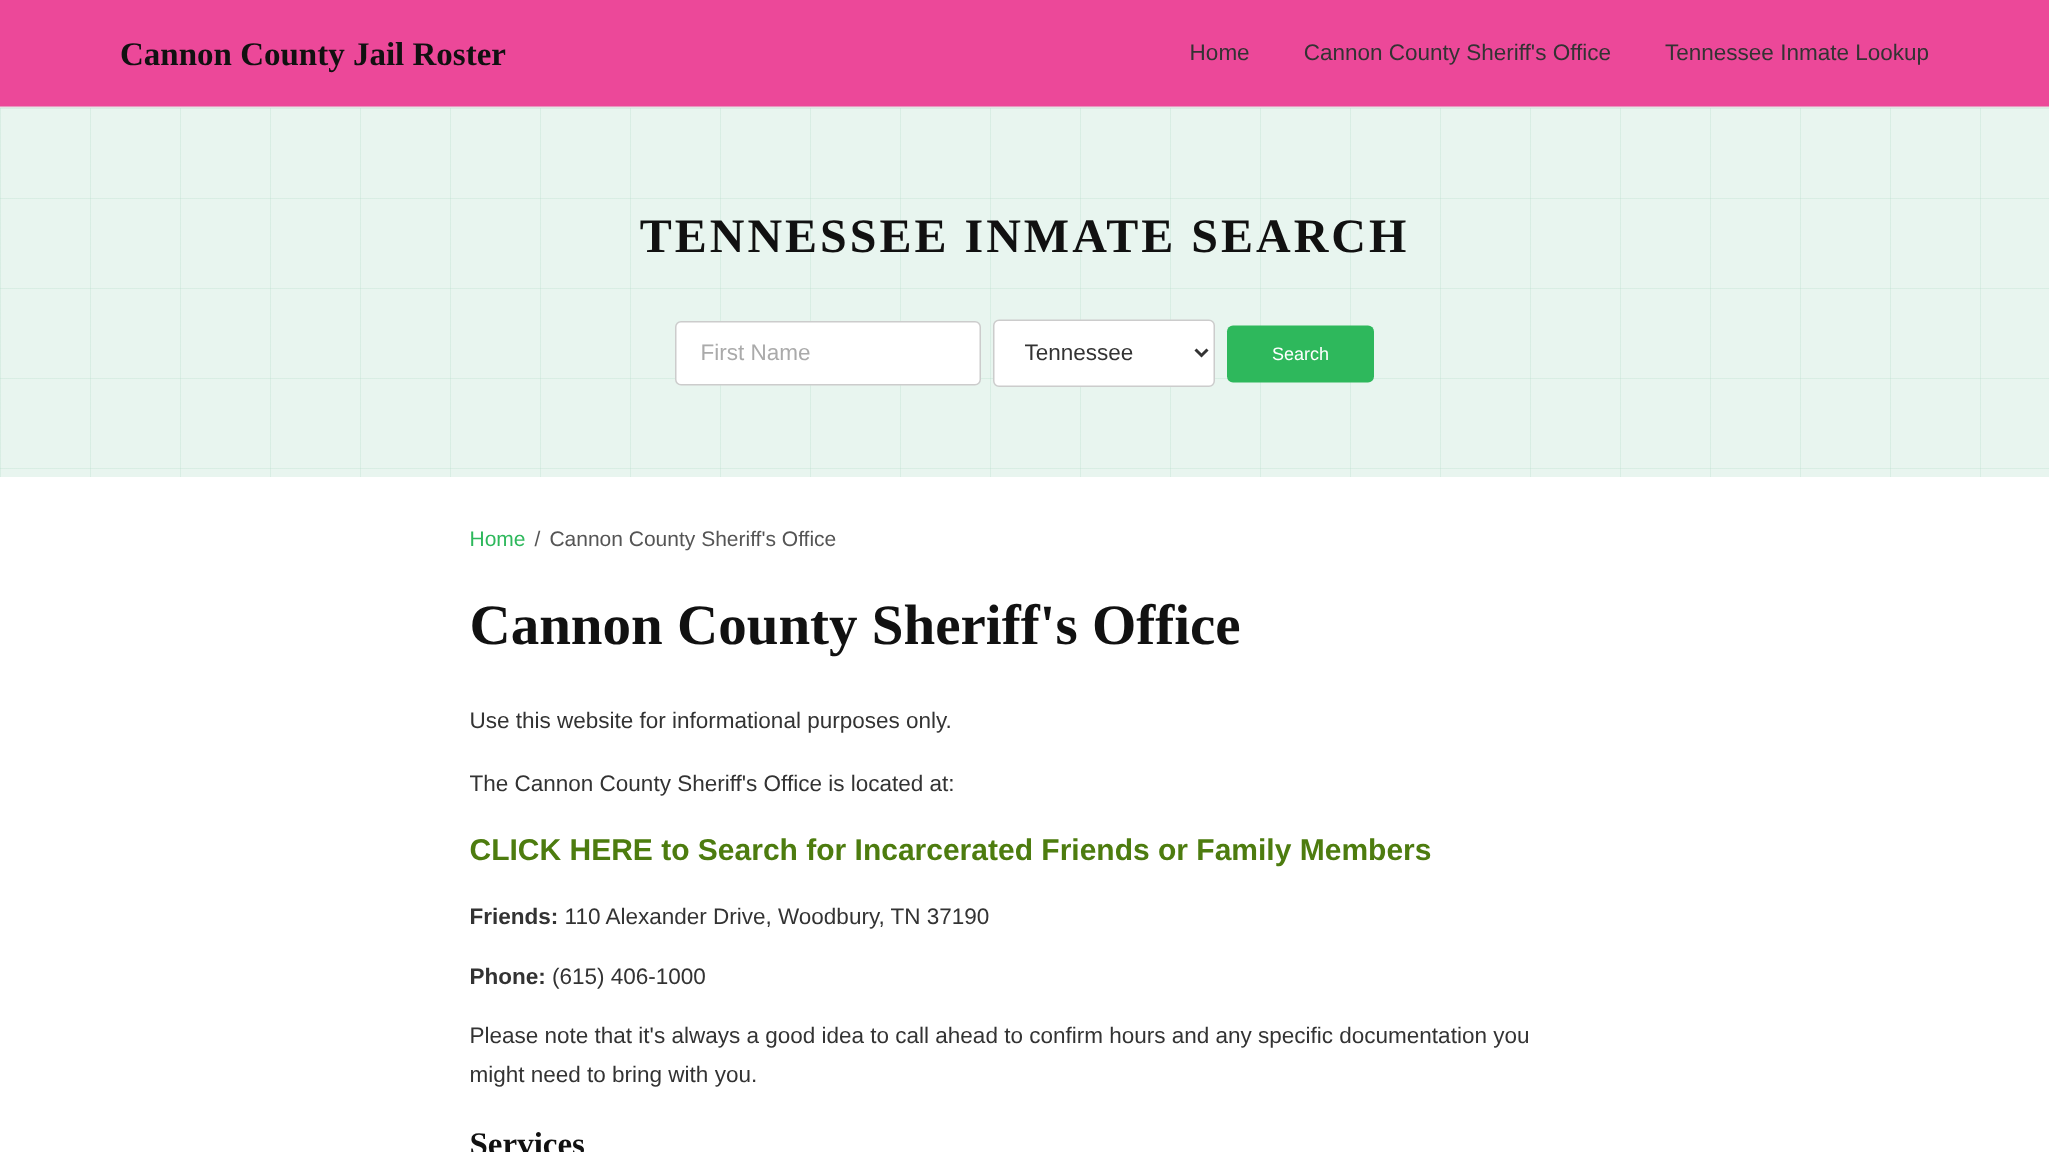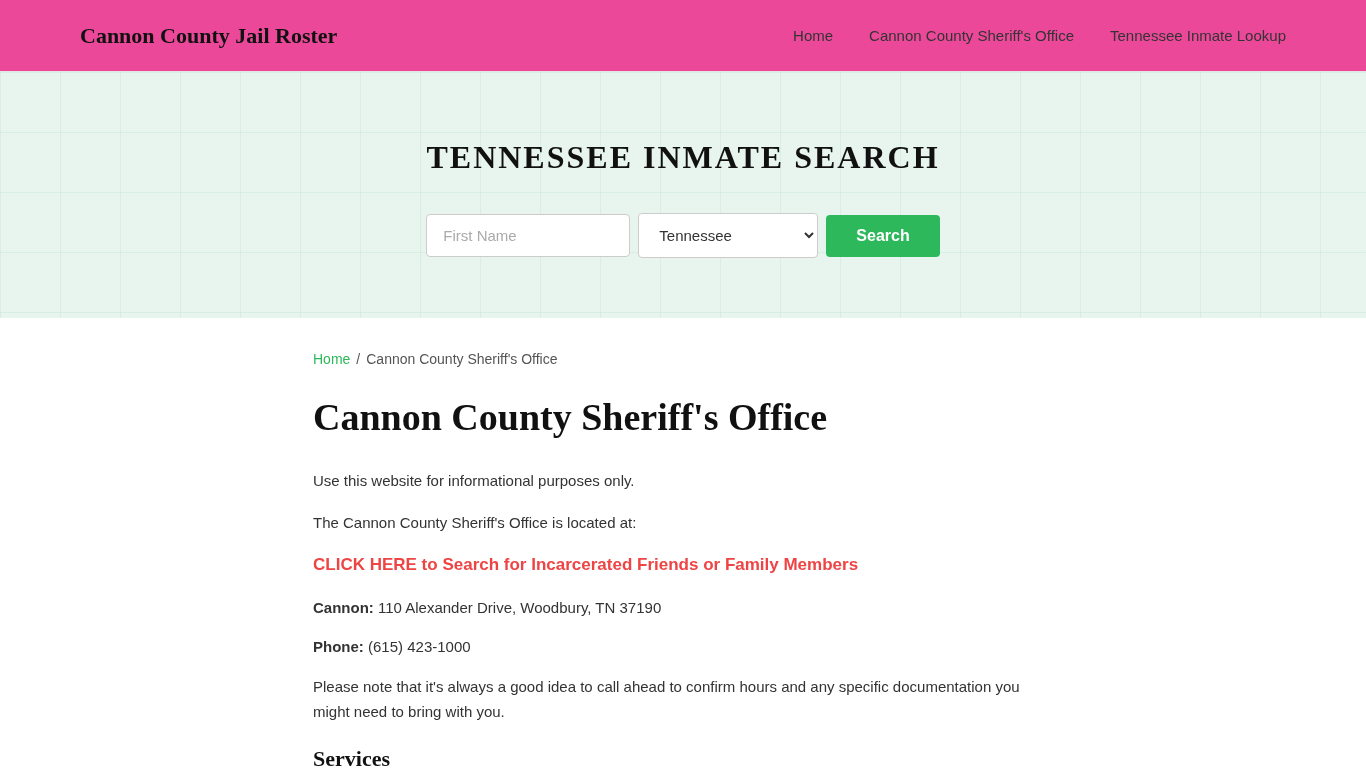--- a/index.html
+++ b/index.html
@@ -90,36 +90,36 @@
 
     .search-form input[type="text"]::placeholder {
       color: #aaa;
     }
 
     .search-form select {
       padding: 12px 16px;
       border: 1px solid #ccc;
       border-radius: 4px;
       font-size: 15px;
-      width: 180px;
+      width: 148px;
       color: #333;
       font-family: Arial, sans-serif;
       background: #fff;
       outline: none;
       appearance: auto;
     }
 
     .search-button {
       padding: 12px 30px;
       background-color: #2eb85c;
       color: #fff;
       border: none;
       border-radius: 4px;
-      font-size: 16px;
-      font-weight: 700;
+      font-size: 12px;
+      font-weight: 400;
       font-family: Arial, sans-serif;
       cursor: pointer;
     }
 
     
     .main-content {
       max-width: 900px;
       margin: 0 auto;
       padding: 30px 80px 60px 80px;
     }
@@ -161,25 +161,25 @@
     
     .body-text {
       font-family: Arial, sans-serif;
       font-size: 15px;
       color: #333;
       margin-bottom: 16px;
       line-height: 1.7;
     }
 
     .link-highlight {
-      color: #ef4444;
+      color: #4d7c0f;
       font-weight: 700;
       text-decoration: none;
       font-family: Arial, sans-serif;
-      font-size: 17px;
+      font-size: 20px;
     }
 
     .info-line {
       font-family: Arial, sans-serif;
       font-size: 15px;
       color: #333;
       margin-bottom: 14px;
       line-height: 1.7;
     }
 
@@ -231,26 +231,26 @@
   <h1 class="page-title">Cannon County Sheriff's Office</h1>
 
   
   <p class="body-text">Use this website for informational purposes only.</p>
 
   <p class="body-text">The Cannon County Sheriff's Office is located at:</p>
 
   <a href="#" class="link-highlight">CLICK HERE to Search for Incarcerated Friends or Family Members</a>
 
   <p class="info-line" style="margin-top:16px;">
-    <span class="info-label">Cannon:</span>
+    <span class="info-label">Friends:</span>
     <span>110 Alexander Drive, Woodbury, TN 37190</span>
   </p>
 
   <p class="info-line">
     <span class="info-label">Phone:</span>
-    <span>(615) 423-1000</span>
+    <span>(615) 406-1000</span>
   </p>
 
   <p class="body-text">Please note that it's always a good idea to call ahead to confirm hours and any specific documentation you might need to bring with you.</p>
 
   <h2 class="section-heading">Services</h2>
 
 </main>
 
 </body></html>

